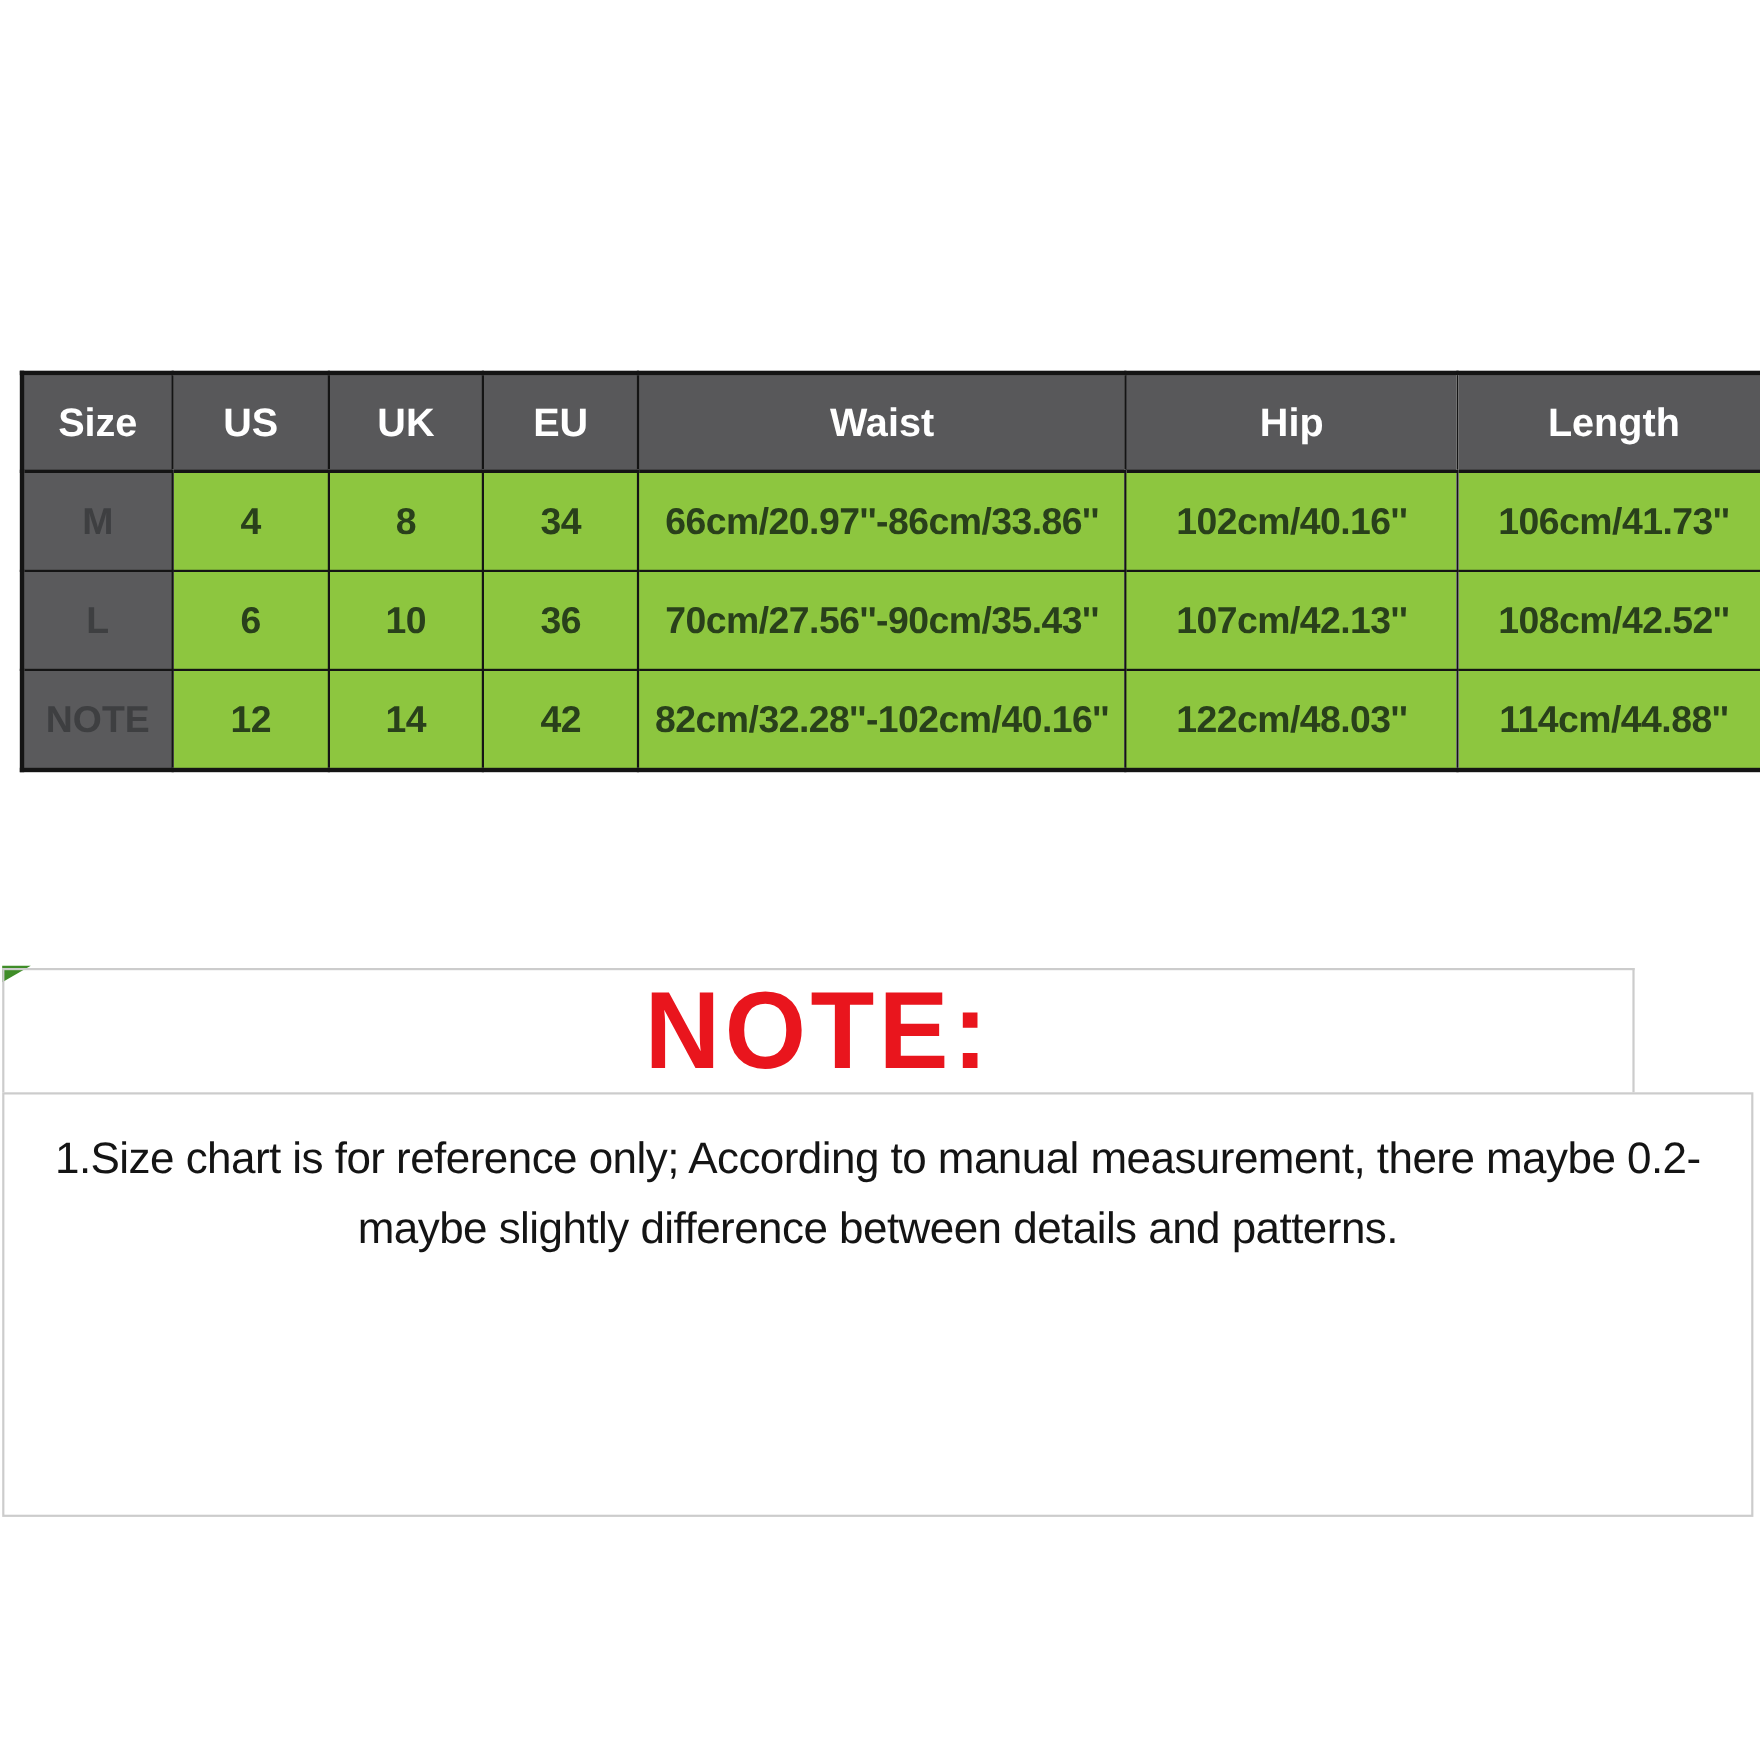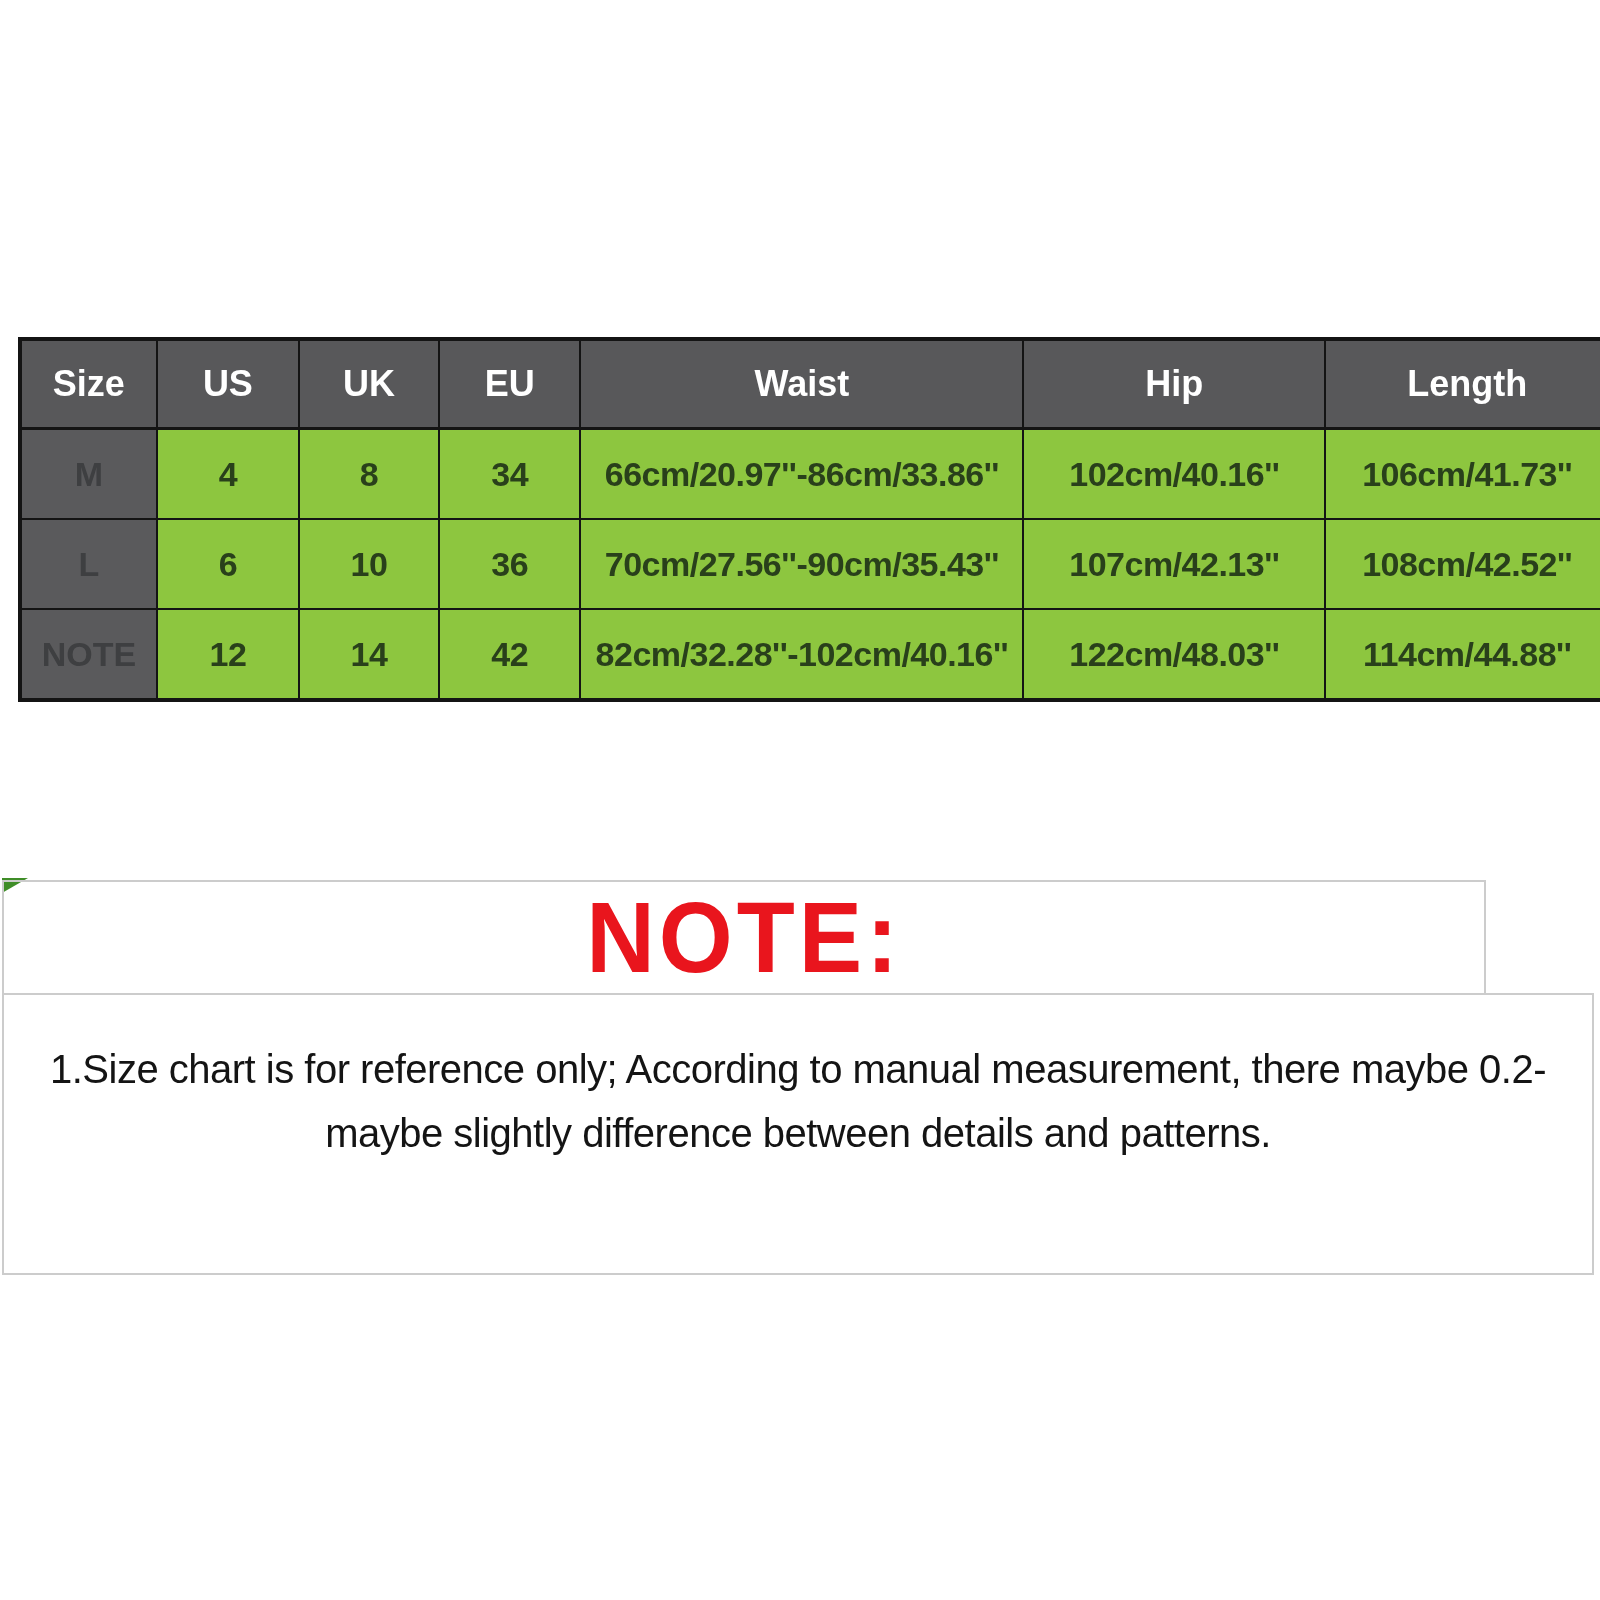--- a/index.html
+++ b/index.html
@@ -89,24 +89,24 @@
     font-weight: bold;
     letter-spacing: 4px;
     line-height: 1;
     transform: scaleY(1.05);
   }
   .note-body-box {
     position: absolute;
     left: 2px;
     top: 993px;
     width: 1592px;
-    height: 282px;
+    height: 386px;
     border: 2px solid #cccccc;
     box-sizing: border-box;
-    padding-top: 42px;
+    padding-top: 26px;
     text-align: center;
   }
   .note-line {
     color: #141414;
     font-size: 40px;
     line-height: 64px;
     letter-spacing: -0.5px;
     white-space: nowrap;
   }
 </style>

